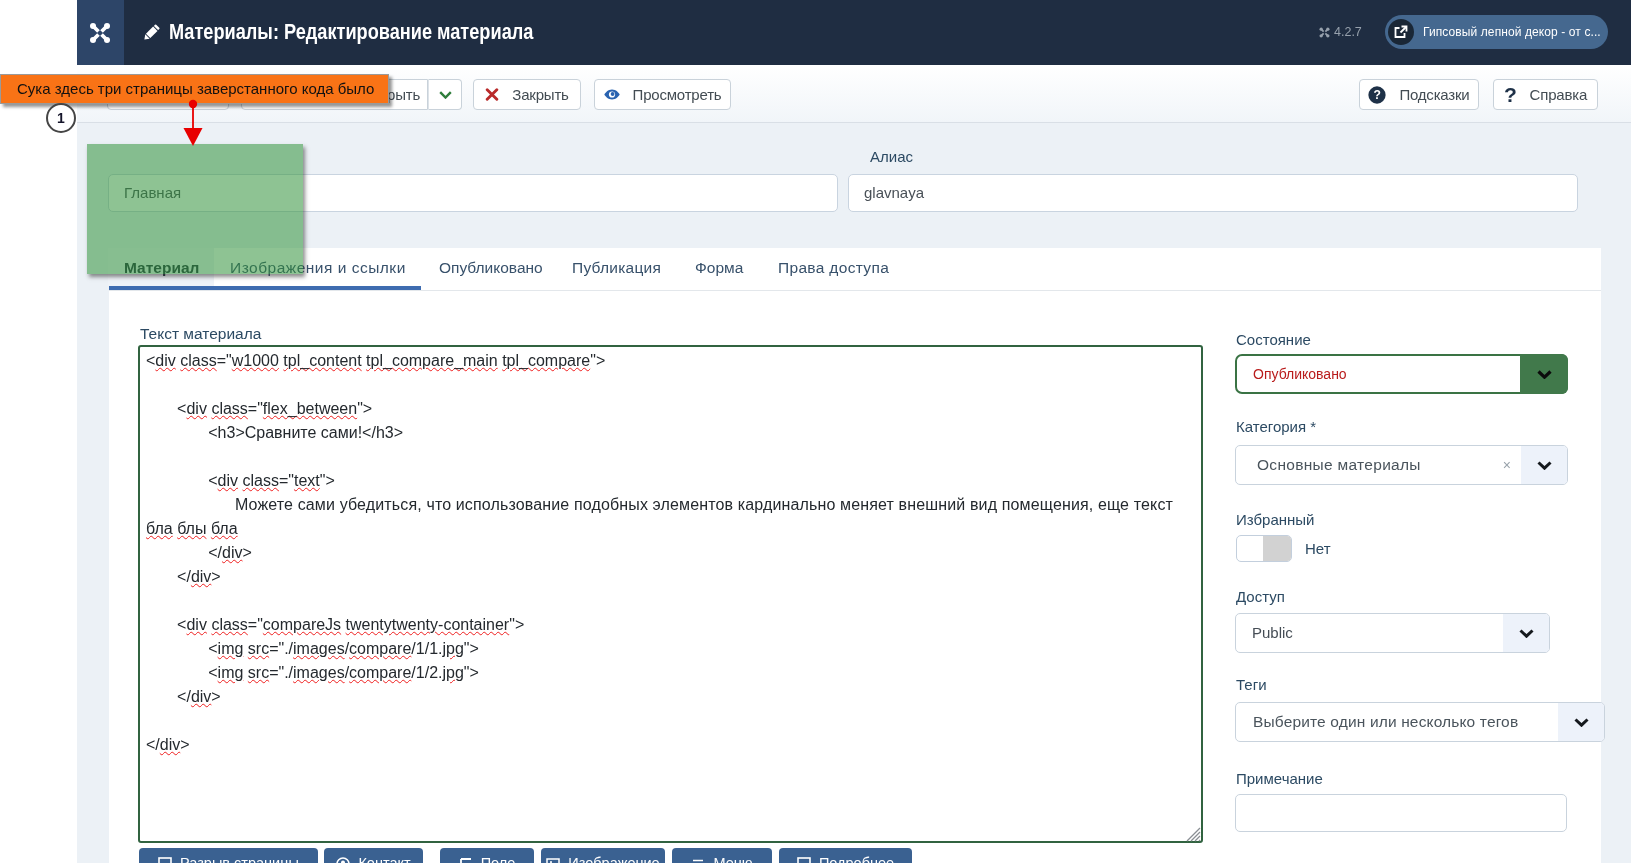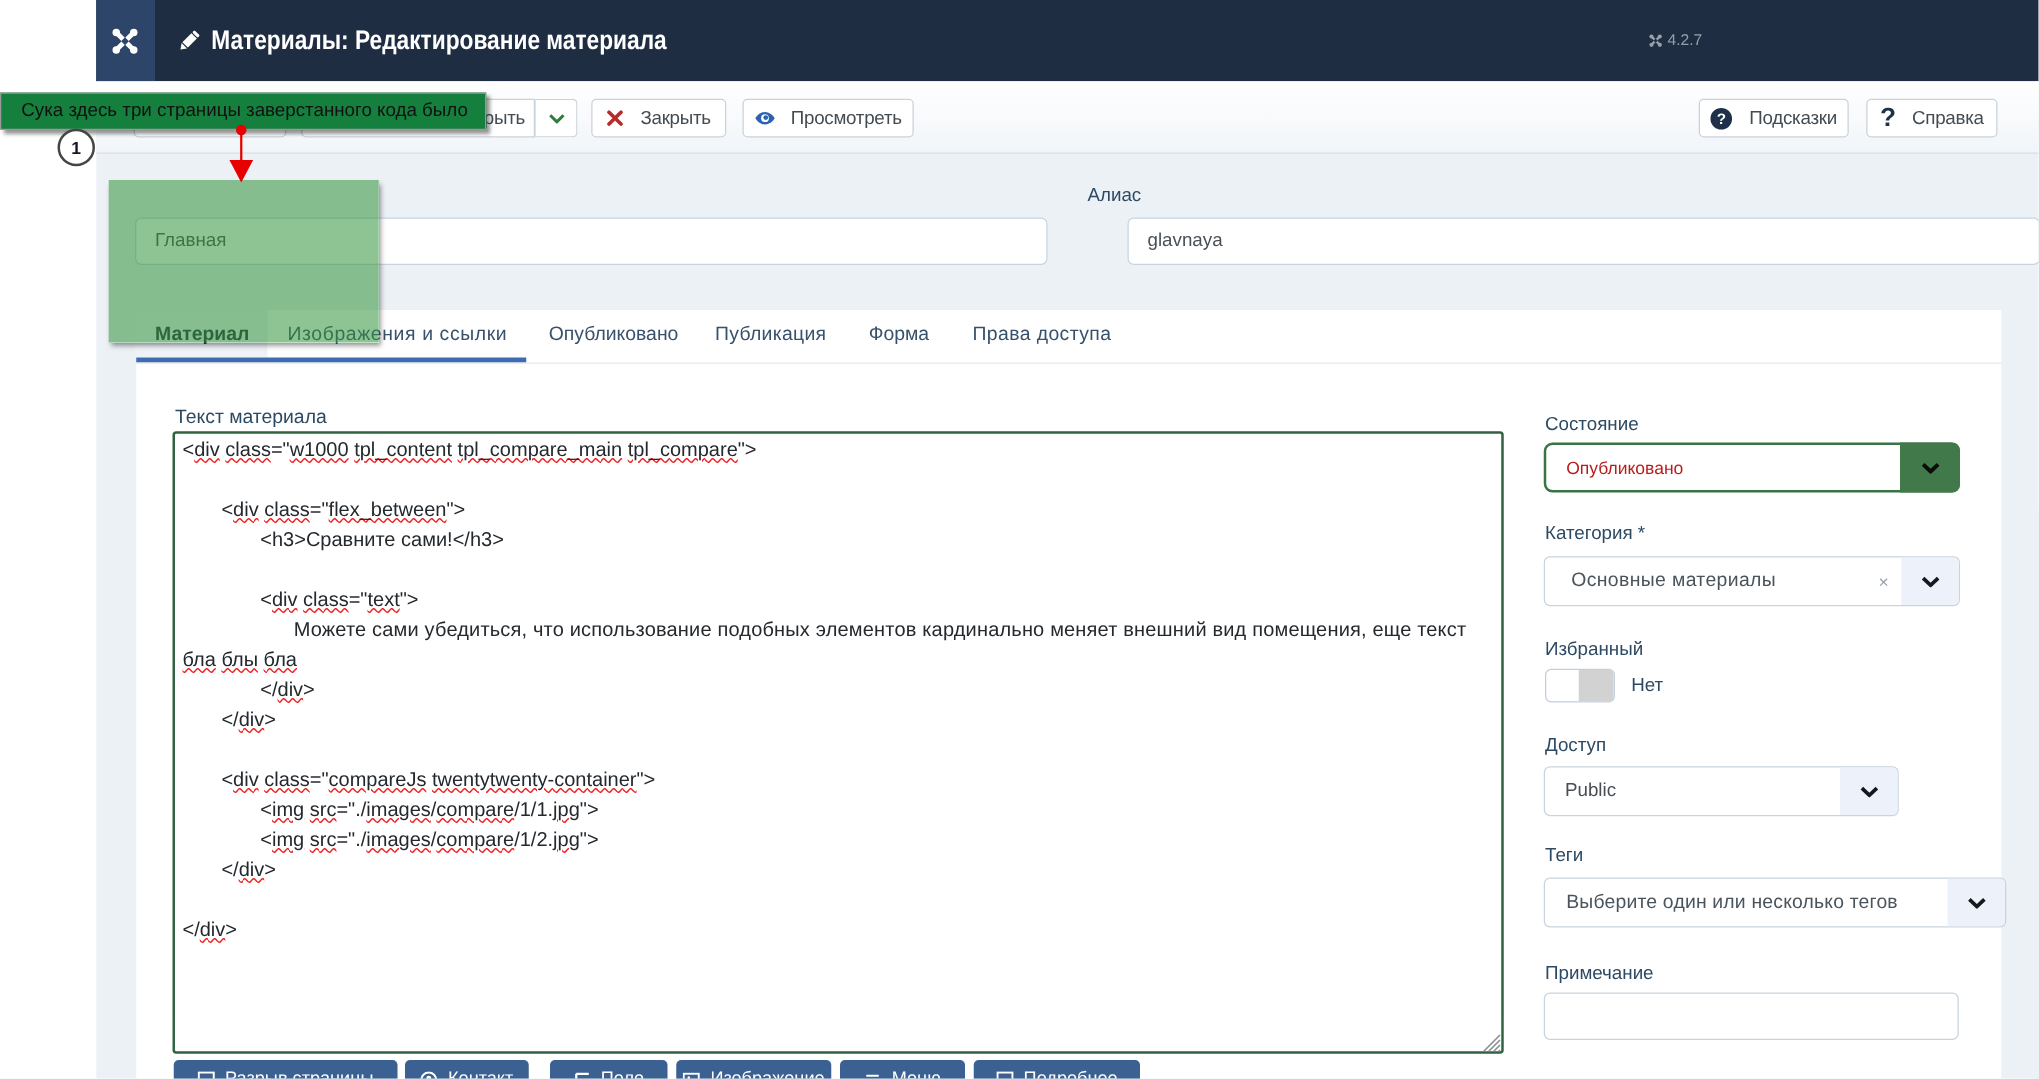--- a/index.html
+++ b/index.html
@@ -39,21 +39,21 @@
 
   
   .sel { position:absolute; background:#fff; border:1px solid #c9d3dd; border-radius:5px; height:40px; }
   .sel .chev { position:absolute; right:0; top:0; bottom:0; width:46px; background:#edf2fa; border-radius:0 4px 4px 0; display:flex; align-items:center; justify-content:center; }
 
   
   .bbtn { position:absolute; top:848px; height:40px; background:#3a6191; border-radius:4px; color:#fff; font-size:14.5px; display:flex; align-items:flex-start; justify-content:center; gap:8px; white-space:nowrap; padding-top:7px; }
 
   
   #greenbox { left:87px; top:144px; width:216px; height:130px; background:rgba(50,146,59,0.55); box-shadow:2px 3px 4px rgba(45,45,45,0.55); }
-  #tooltip { left:0px; top:74px; width:389px; height:30px; background:#15803d; border:1px solid #9a9a9a; box-shadow:3px 3px 3px rgba(0,0,0,0.42); font-size:15px; color:#111; line-height:28px; padding-left:16px; white-space:nowrap; }
+  #tooltip { left:0px; top:74px; width:389px; height:30px; background:#f97316; border:1px solid #9a9a9a; box-shadow:3px 3px 3px rgba(0,0,0,0.42); font-size:15px; color:#111; line-height:28px; padding-left:16px; white-space:nowrap; }
   #circ1 { left:46px; top:103px; width:30px; height:30px; border-radius:50%; background:#fff; border:2px solid #454545; color:#15152a; font-size:14px; font-weight:700; text-align:center; line-height:26px; }
 </style>
 </head>
 <body>
 <div id="page">
 
   <div class="abs" id="leftcol"></div>
   <div class="abs" id="hdr"></div>
   <div class="abs" id="logo-sq"></div>
   <svg class="abs" style="left:89px; top:22px;" width="22" height="22" viewBox="0 0 33 33">
@@ -86,20 +86,30 @@
       </g>
     <g fill="#96a0ac">
         <circle cx="6.5" cy="6.5" r="5"></circle>
         <circle cx="26.5" cy="6.5" r="5"></circle>
         <circle cx="6.5" cy="26.5" r="5"></circle>
         <circle cx="26.5" cy="26.5" r="5"></circle>
       </g>
     <rect x="13" y="13" width="7" height="7" transform="rotate(45 16.5 16.5)" fill="#1f2d42"></rect>
   </svg>
   <div class="abs" id="ver">4.2.7</div>
+  <div class="abs" id="pill">
+      <span class="circ">
+    <svg style="position:absolute; left:6px; top:6px;" width="14" height="14" viewBox="0 0 14 14">
+      <path d="M10.5 8 L10.5 12 L1.5 12 L1.5 3 L5.5 3" stroke="#fff" stroke-width="1.8" fill="none"></path>
+      <path d="M7.5 1.5 L12.5 1.5 L12.5 6.5" stroke="#fff" stroke-width="1.8" fill="none"></path>
+      <path d="M12 2 L6.5 7.5" stroke="#fff" stroke-width="1.8"></path>
+    </svg>
+  </span>
+      <span class="ptxt">Гипсовый лепной декор - от с...</span>
+    </div>
 
   <div class="abs" id="toolbar"></div>
   <div class="tbtn" style="left:107px; width:122px;"><svg width="15" height="12" viewBox="0 0 15 12">
         <path d="M1.5 6 L5.5 10 L13.5 1.5" stroke="#2e7d3b" stroke-width="2.6" fill="none"></path>
       </svg>Сохранить</div>
   <div class="tbtn" style="left:241px; width:187px; border-radius:4px 0 0 4px;"><svg width="15" height="12" viewBox="0 0 15 12">
         <path d="M1.5 6 L5.5 10 L13.5 1.5" stroke="#2e7d3b" stroke-width="2.6" fill="none"></path>
       </svg>Сохранить и закрыть</div>
   <div class="tbtn" style="left:428px; width:34px; border-radius:0 4px 4px 0; border-left:1px solid #dde3e9;">
       <svg width="13" height="8" viewBox="0 0 13 8">
@@ -116,21 +126,21 @@
       </svg>Просмотреть</div>
   <div class="tbtn" style="left:1359px; width:120px;"><svg width="18" height="18" viewBox="0 0 20 20">
         <circle cx="10" cy="10" r="9.6" fill="#1e3148"></circle>
         <text x="10" y="14.8" text-anchor="middle" font-family="Liberation Sans" font-size="13.5" font-weight="bold" fill="#fff">?</text>
       </svg>Подсказки</div>
   <div class="tbtn" style="left:1493px; width:105px;"><span style="color:#1e3148; font-size:21px; font-weight:700;">?</span>Справка</div>
 
   <div class="lbl" style="left:110px; top:149px; letter-spacing:0.3px;margin-top:47px;">Заголовок&nbsp;*</div>
   <div class="inp" style="left:108px; top:174px; width:730px;">Главная</div>
   <div class="lbl" style="left:870px; top:148px;">Алиас</div>
-  <div class="inp" style="left:902px; top:174px; width:730px;">glavnaya</div>
+  <div class="inp" style="left:848px; top:174px; width:730px;">glavnaya</div>
 
   <div class="abs" id="card"></div>
   <div class="abs" style="left:108px; top:248px; width:106px; height:38px; background:#eff3f8;"></div>
   <div class="tab" style="left:124px; font-weight:700; color:#24323e;">Материал</div>
   <div class="tab" style="left:230px; letter-spacing:0.5px;">Изображения и ссылки</div>
   <div class="tab" style="left:439px;">Опубликовано</div>
   <div class="tab" style="left:572px; letter-spacing:0.25px;">Публикация</div>
   <div class="tab" style="left:695px;">Форма</div>
   <div class="tab" style="left:778px; letter-spacing:0.33px;">Права доступа</div>
   <div class="abs" id="tab-underline"></div>
@@ -184,21 +194,21 @@
           <path d="M1.5 1.5 L7.5 7.2 L13.5 1.5" stroke="#15191d" stroke-width="3" fill="none"></path>
         </svg>
       </span>
   </div>
 
   <div class="abs" style="left:1236px; top:535px; width:56px; height:27px; border:1px solid #c3cfdd; border-radius:5px; background:#fff; overflow:hidden;">
     <span style="position:absolute; right:0; top:0; width:28px; height:27px; background:#d2d2d2;"></span>
   </div>
   <div class="lbl" style="left:1305px; top:540px;">Нет</div>
 
-  <div class="sel" style="left:1235px; top:613px; width:284px;">
+  <div class="sel" style="left:1235px; top:613px; width:315px;">
     <span style="position:absolute; left:16px; top:0; line-height:38px; font-size:15px; color:#454d55;">Public</span>
     <span class="chev">
         <svg width="15" height="9" viewBox="0 0 15 9">
           <path d="M1.5 1.5 L7.5 7.2 L13.5 1.5" stroke="#15191d" stroke-width="3" fill="none"></path>
         </svg>
       </span>
   </div>
 
   <div class="sel" style="left:1235px; top:702px; width:370px;">
     <span style="position:absolute; left:17px; top:0; line-height:38px; font-size:15.5px; color:#4a545c; letter-spacing:0.15px;">Выберите один или несколько тегов</span>

